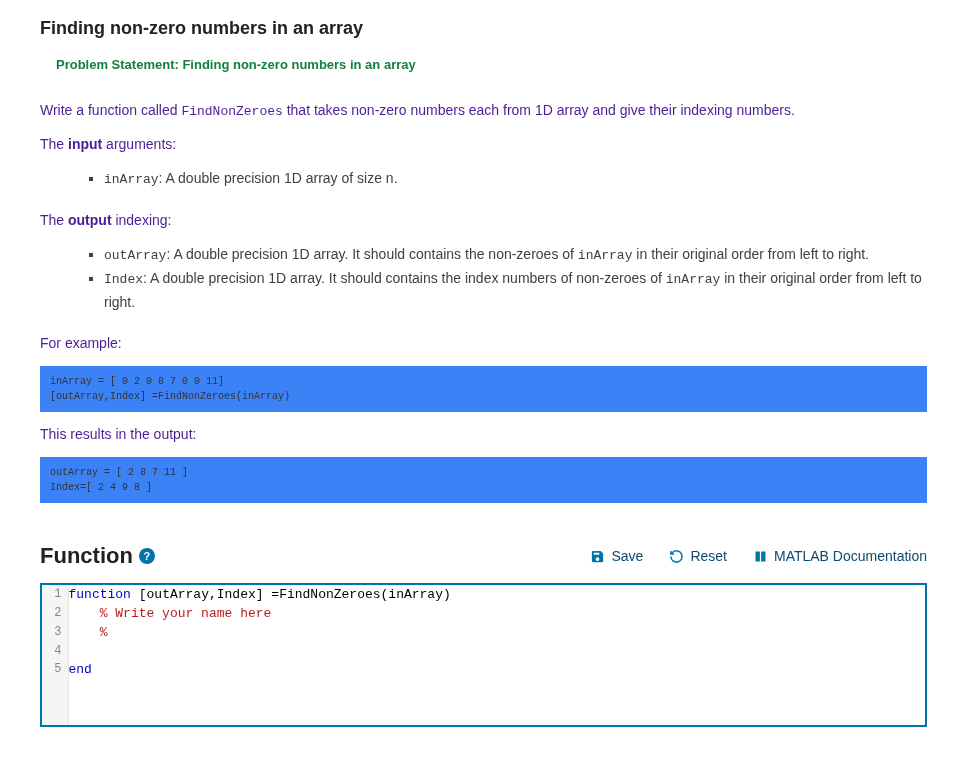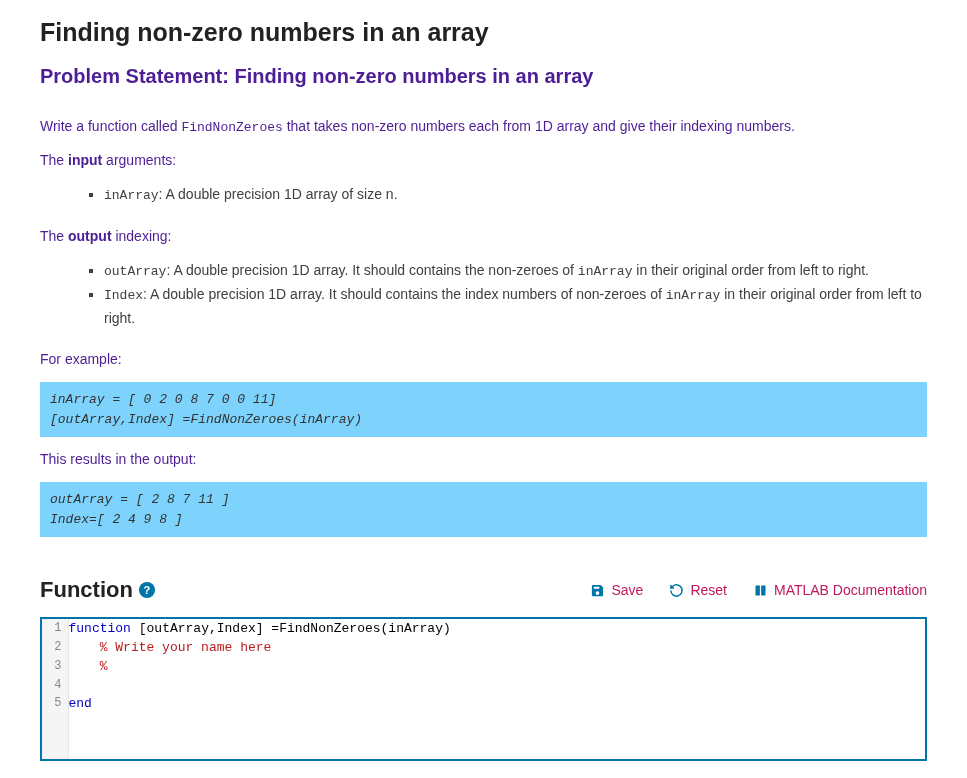--- a/index.html
+++ b/index.html
@@ -8,30 +8,30 @@
     padding: 0;
     font-family: Arial, Helvetica, sans-serif;
     color: #404040;
     background: #fff;
   }
   .page {
     width: 967px;
     padding: 18px 40px 40px 40px;
   }
   h1 {
-    font-size: 25px;
+    font-size: 18px;
     font-weight: bold;
     color: #222;
     margin: 0 0 18px 0;
   }
   h2 {
-    font-size: 20px;
-    font-weight: bold;
-    color: #4c1d95;
-    margin: 0 0 28px 0;
+    font-size: 13px;
+    font-weight: bold;
+    color: #15803d;
+    margin: 0 0 28px 16px;
   }
   p {
     font-size: 14px;
     line-height: 1.5;
     margin: 0 0 12px 0;
     color: #4c1d95;
   }
   ul.sq {
     list-style: square;
     padding-left: 64px;
@@ -40,29 +40,28 @@
   ul.sq li {
     font-size: 14px;
     line-height: 1.6;
     color: #404040;
   }
   code.inline, .mono {
     font-family: "Courier New", Courier, monospace;
     font-size: 13px;
   }
   pre.block {
-    background: #7dd3fc;
+    background: #3b82f6;
     font-family: "Courier New", Courier, monospace;
-    font-size: 13px;
+    font-size: 10px;
     padding: 8px 10px;
     margin: 0 0 12px 0;
     line-height: 1.5;
     white-space: pre;
     color: #333;
-    font-style: italic;
   }
   .func-header {
     display: flex;
     align-items: center;
     justify-content: space-between;
     margin-top: 40px;
     margin-bottom: 14px;
   }
   .func-title {
     font-size: 22px;
@@ -84,21 +83,21 @@
     align-items: center;
     justify-content: center;
     line-height: 1;
   }
   .actions {
     display: flex;
     align-items: center;
     gap: 26px;
   }
   .action-link {
-    color: #be185d;
+    color: #0c4a6e;
     font-size: 14px;
     display: inline-flex;
     align-items: center;
     gap: 6px;
     cursor: pointer;
     text-decoration: none;
   }
   .action-link svg { width: 15px; height: 15px; }
   .editor-box {
     border: 2px solid #0076a8;

